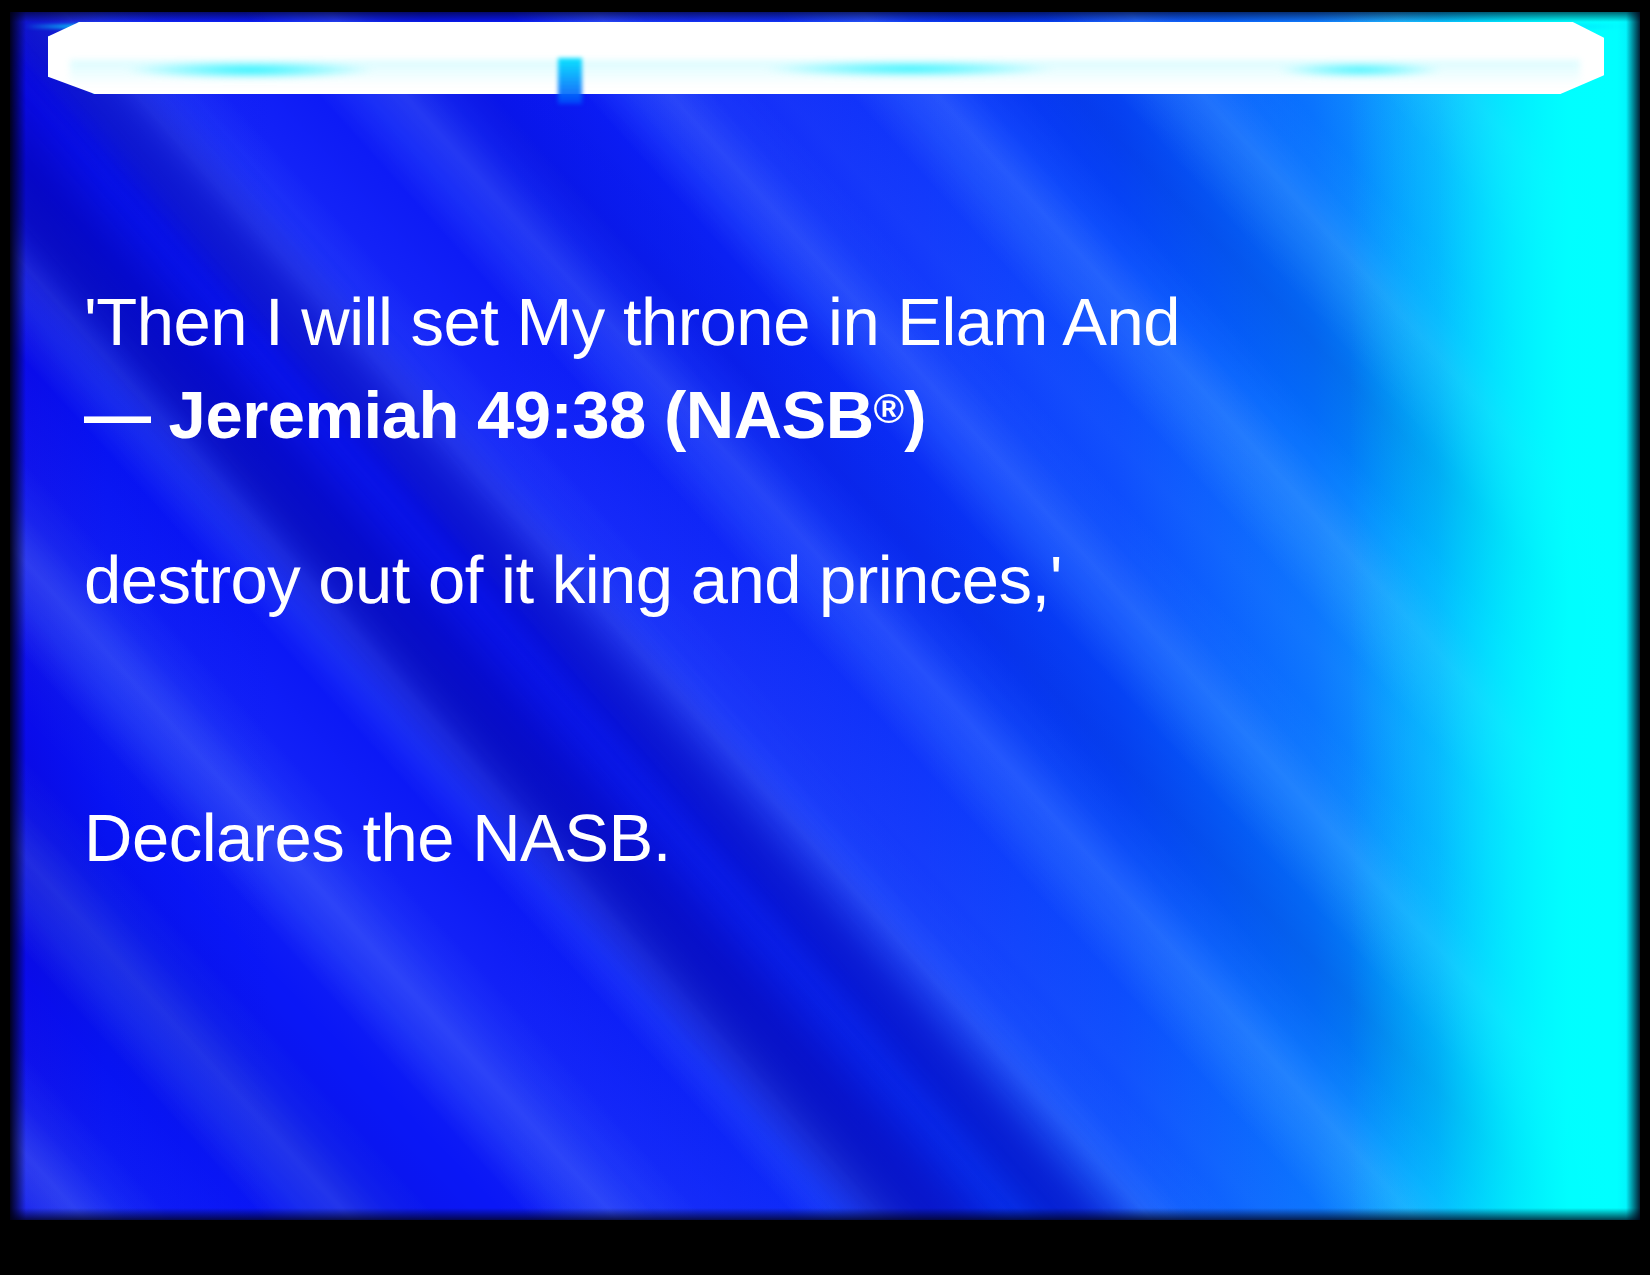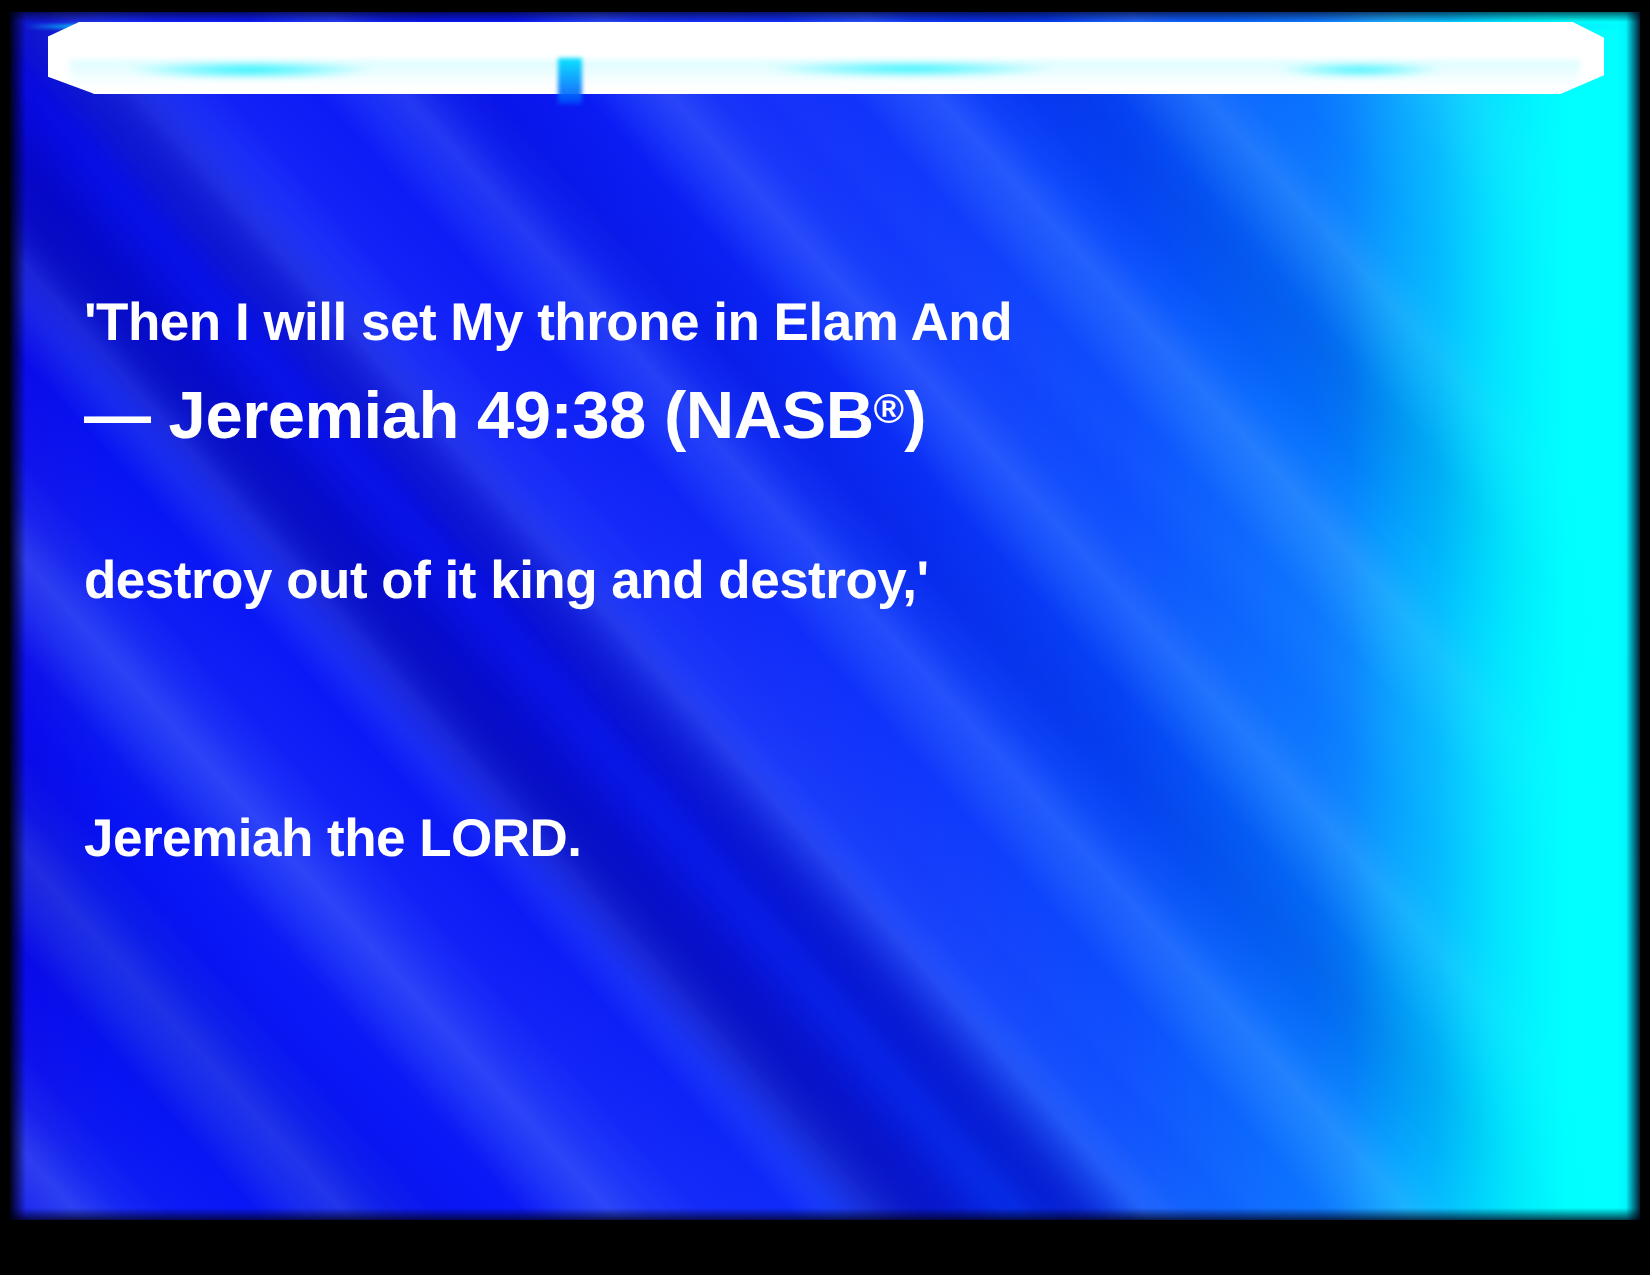--- a/index.html
+++ b/index.html
@@ -215,22 +215,22 @@
     filter: blur(1.5px);
   }
 
   
   .verse-block {
     position: absolute;
     left: 84px;
     top: 108px;
     width: 1500px;
     color: #ffffff;
-    font-weight: 700;
-    font-size: 53px;
+    font-weight: 400;
+    font-size: 67px;
     line-height: 86px;
     letter-spacing: -0.5px;
     white-space: pre-wrap;
     text-rendering: geometricPrecision;
   }
 
   .verse-line {
     display: block;
     white-space: nowrap;
   }
@@ -272,19 +272,19 @@
 
   <div class="glow-band-wrap">
     <div class="glow-top-hairline"></div>
     <div class="glow-band"></div>
     <div class="glow-inner-cyan"></div>
     <div class="glow-notch"></div>
   </div>
 
   <div class="verse-block">
     <span class="verse-line">'Then I will set My throne in Elam And</span>
-    <span class="verse-line">destroy out of it king and destroy,'</span>
-    <span class="verse-line">Jeremiah the LORD.</span>
+    <span class="verse-line">destroy out of it king and princes,'</span>
+    <span class="verse-line">Declares the NASB.</span>
   </div>
 
   <div class="attribution"><span>— Jeremiah 49:38 (NASB</span><span class="reg-mark">®</span><span>)</span></div>
 
 </div>
 
 </body></html>

